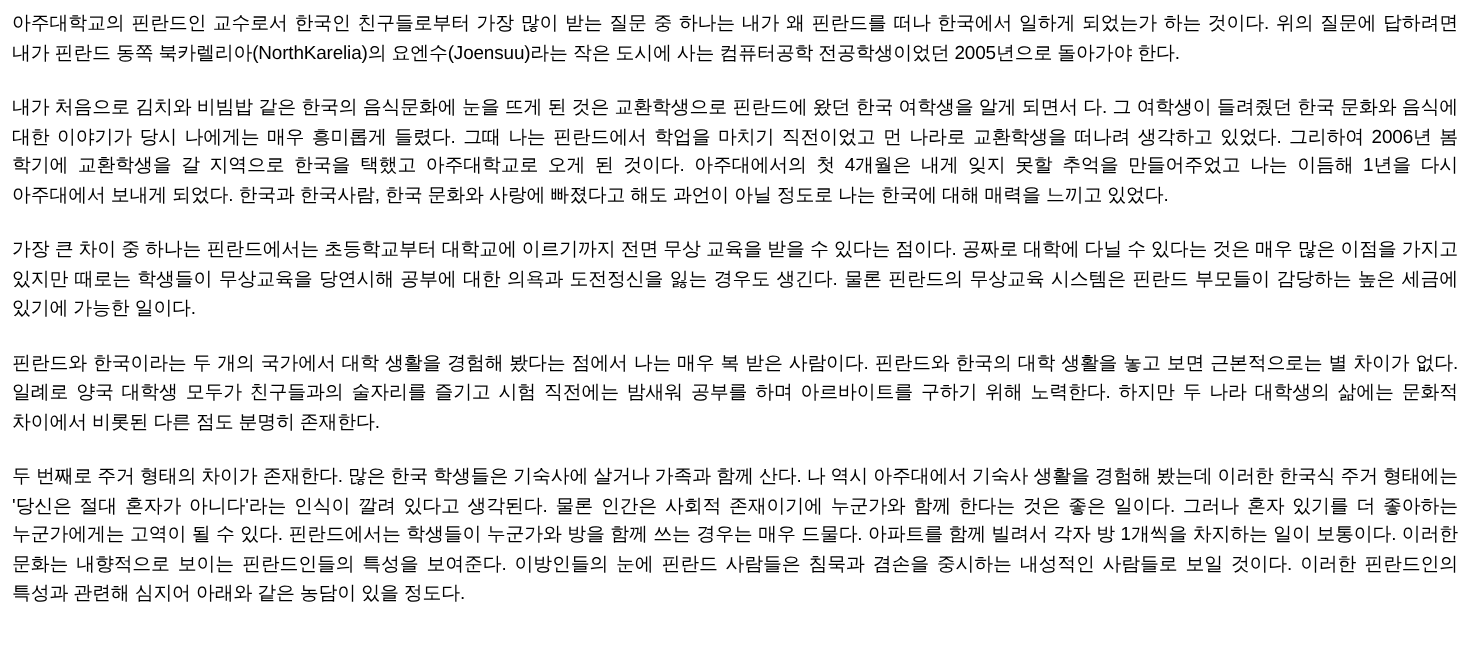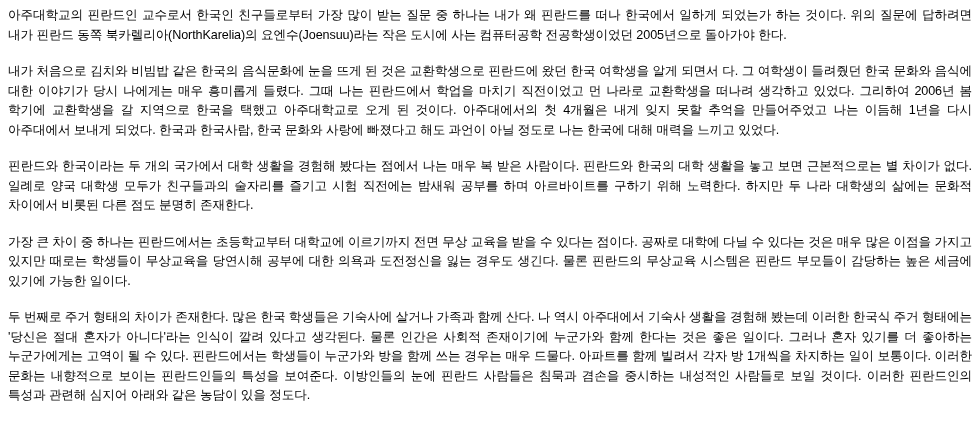--- a/index.html
+++ b/index.html
@@ -34,16 +34,16 @@
   .para:last-child {
     margin-bottom: 12px;
   }
 </style>
 </head>
 <body>
 
 <div class="page">
   <p class="para">아주대학교의 핀란드인 교수로서 한국인 친구들로부터 가장 많이 받는 질문 중 하나는 내가 왜 핀란드를 떠나 한국에서 일하게 되었는가 하는 것이다. 위의 질문에 답하려면 내가 핀란드 동쪽 북카렐리아(NorthKarelia)의 요엔수(Joensuu)라는 작은 도시에 사는 컴퓨터공학 전공학생이었던 2005년으로 돌아가야 한다.</p>
   <p class="para">내가 처음으로 김치와 비빔밥 같은 한국의 음식문화에 눈을 뜨게 된 것은 교환학생으로 핀란드에 왔던 한국 여학생을 알게 되면서 다. 그 여학생이 들려줬던 한국 문화와 음식에 대한 이야기가 당시 나에게는 매우 흥미롭게 들렸다. 그때 나는 핀란드에서 학업을 마치기 직전이었고 먼 나라로 교환학생을 떠나려 생각하고 있었다. 그리하여 2006년 봄 학기에 교환학생을 갈 지역으로 한국을 택했고 아주대학교로 오게 된 것이다. 아주대에서의 첫 4개월은 내게 잊지 못할 추억을 만들어주었고 나는 이듬해 1년을 다시 아주대에서 보내게 되었다. 한국과 한국사람, 한국 문화와 사랑에 빠졌다고 해도 과언이 아닐 정도로 나는 한국에 대해 매력을 느끼고 있었다.</p>
+  <p class="para">가장 큰 차이 중 하나는 핀란드에서는 초등학교부터 대학교에 이르기까지 전면 무상 교육을 받을 수 있다는 점이다. 공짜로 대학에 다닐 수 있다는 것은 매우 많은 이점을 가지고 있지만 때로는 학생들이 무상교육을 당연시해 공부에 대한 의욕과 도전정신을 잃는 경우도 생긴다. 물론 핀란드의 무상교육 시스템은 핀란드 부모들이 감당하는 높은 세금에 있기에 가능한 일이다.</p>
   <p class="para">핀란드와 한국이라는 두 개의 국가에서 대학 생활을 경험해 봤다는 점에서 나는 매우 복 받은 사람이다. 핀란드와 한국의 대학 생활을 놓고 보면 근본적으로는 별 차이가 없다. 일례로 양국 대학생 모두가 친구들과의 술자리를 즐기고 시험 직전에는 밤새워 공부를 하며 아르바이트를 구하기 위해 노력한다. 하지만 두 나라 대학생의 삶에는 문화적 차이에서 비롯된 다른 점도 분명히 존재한다.</p>
-  <p class="para">가장 큰 차이 중 하나는 핀란드에서는 초등학교부터 대학교에 이르기까지 전면 무상 교육을 받을 수 있다는 점이다. 공짜로 대학에 다닐 수 있다는 것은 매우 많은 이점을 가지고 있지만 때로는 학생들이 무상교육을 당연시해 공부에 대한 의욕과 도전정신을 잃는 경우도 생긴다. 물론 핀란드의 무상교육 시스템은 핀란드 부모들이 감당하는 높은 세금에 있기에 가능한 일이다.</p>
   <p class="para">두 번째로 주거 형태의 차이가 존재한다. 많은 한국 학생들은 기숙사에 살거나 가족과 함께 산다. 나 역시 아주대에서 기숙사 생활을 경험해 봤는데 이러한 한국식 주거 형태에는 '당신은 절대 혼자가 아니다'라는 인식이 깔려 있다고 생각된다. 물론 인간은 사회적 존재이기에 누군가와 함께 한다는 것은 좋은 일이다. 그러나 혼자 있기를 더 좋아하는 누군가에게는 고역이 될 수 있다. 핀란드에서는 학생들이 누군가와 방을 함께 쓰는 경우는 매우 드물다. 아파트를 함께 빌려서 각자 방 1개씩을 차지하는 일이 보통이다. 이러한 문화는 내향적으로 보이는 핀란드인들의 특성을 보여준다. 이방인들의 눈에 핀란드 사람들은 침묵과 겸손을 중시하는 내성적인 사람들로 보일 것이다. 이러한 핀란드인의 특성과 관련해 심지어 아래와 같은 농담이 있을 정도다.</p>
 </div>
 
 </body></html>

